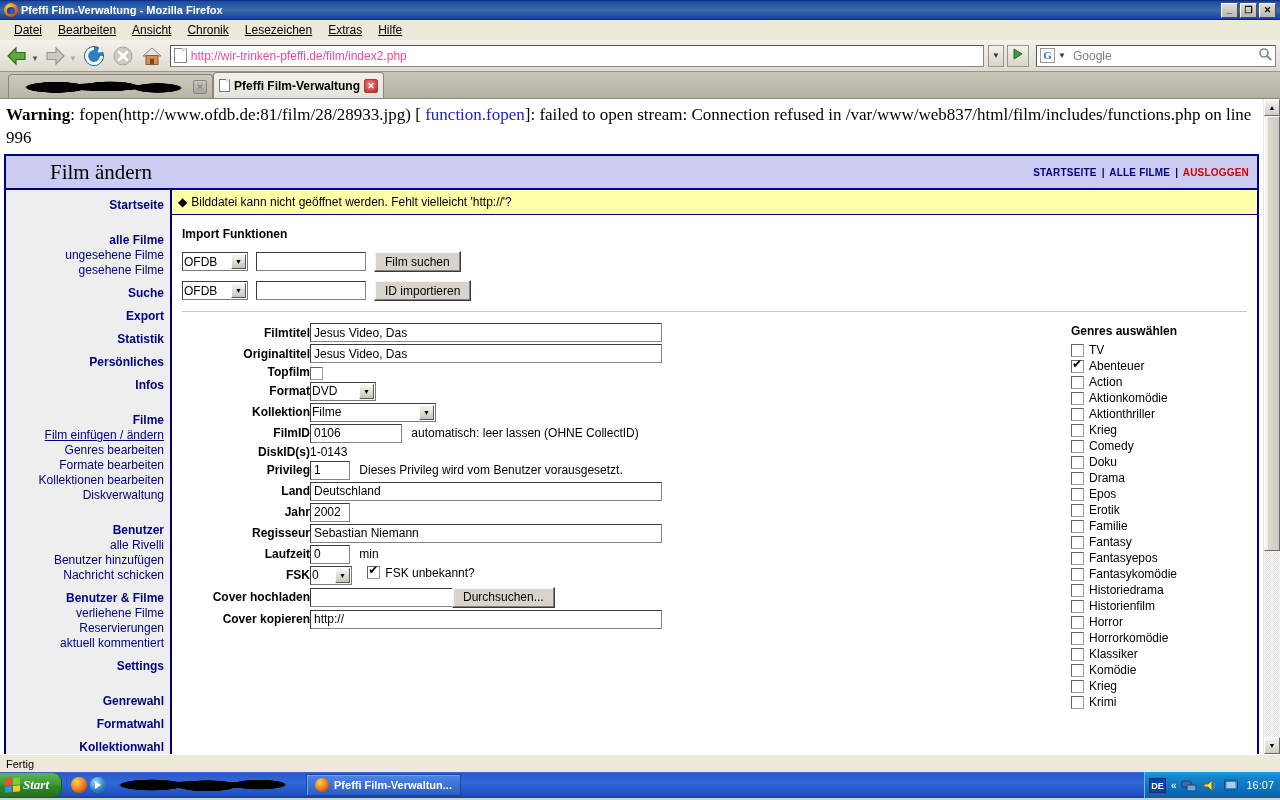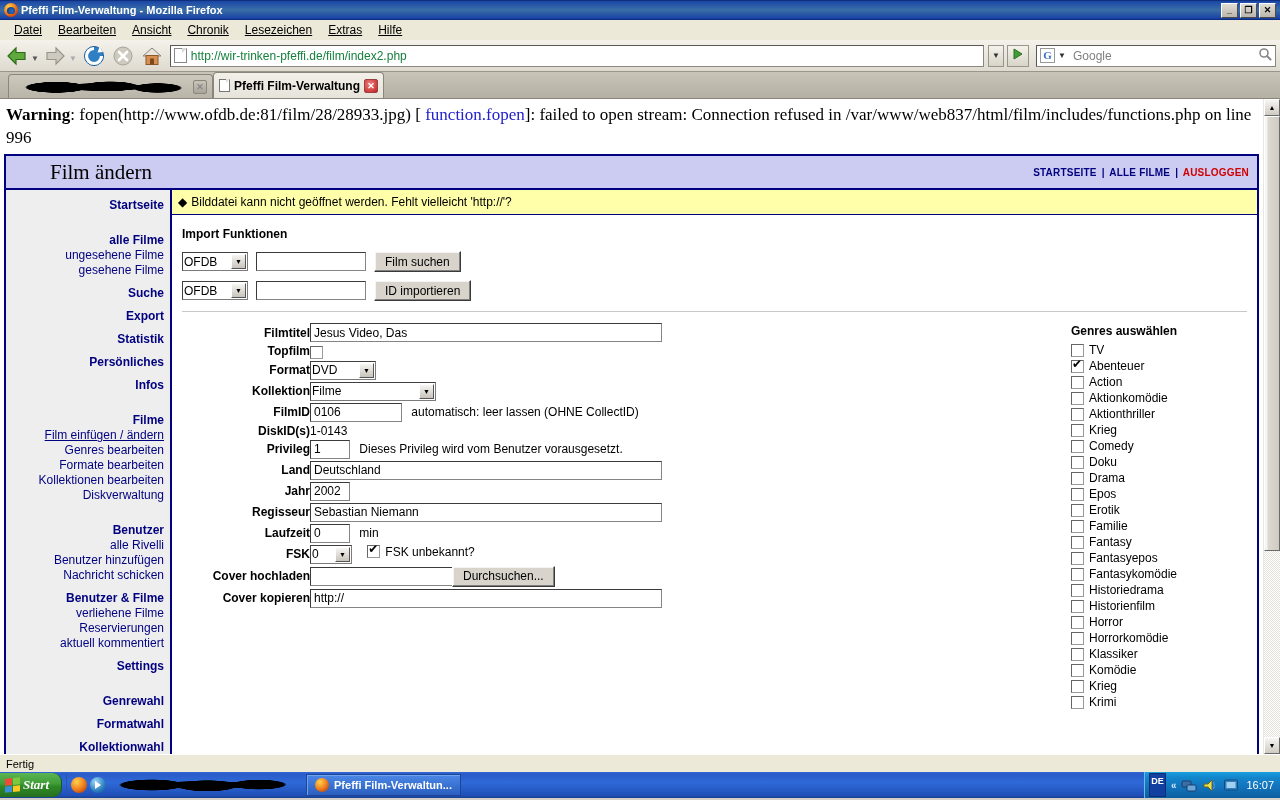--- a/index.html
+++ b/index.html
@@ -66,21 +66,21 @@
     display:flex; align-items:center; padding:0 2px; min-width:0;
   }
   .page-ic {
     width:13px; height:15px; background:#fff; border:1px solid #888;
     position:relative; margin:0 4px 0 1px; flex:0 0 13px;
   }
   .page-ic::before {
     content:""; position:absolute; right:-1px; top:-1px;
     border-left:5px solid #d8d8d8; border-bottom:5px solid transparent;
   }
-  .url-text { font-size:12px; color:#15803d; white-space:nowrap; overflow:hidden; }
+  .url-text { font-size:12px; color:#ec4899; white-space:nowrap; overflow:hidden; }
   .url-drop {
     width:16px; height:22px; flex:0 0 16px;
     background:linear-gradient(to bottom,#f4f2ea,#d8d4c8);
     border:1px solid #9a958b; display:flex; align-items:center; justify-content:center;
     font-size:8px; color:#333;
   }
   .go-btn {
     width:22px; height:22px; flex:0 0 22px; margin-left:2px;
     background:linear-gradient(to bottom,#f4f2ea,#d8d4c8);
     border:1px solid #9a958b; display:flex; align-items:center; justify-content:center;
@@ -321,21 +321,21 @@
     box-shadow: inset 1px 1px 0 #6fa2ee;
     white-space:nowrap; overflow:hidden;
   }
   .tray {
     margin-left:auto; height:26px; display:flex; align-items:center; gap:5px;
     padding:0 6px 0 4px;
     background:linear-gradient(to bottom,#18a0e0 0%,#1386cc 20%,#1272bb 60%,#0d5f9f 100%);
     border-left:1px solid #6fb8e8; font-size:11px; color:#fff;
   }
   .tray-de {
-    width:17px; height:24px; background:#1240a0; color:#fff; font-size:9px;
+    width:17px; height:15px; background:#1240a0; color:#fff; font-size:9px;
     font-weight:bold; line-height:15px; text-align:center;
     border:1px solid #0b2d72;
   }
   .tray-chev { font-size:10px; color:#cfe8ff; font-weight:bold; }
   .tray-ic { width:16px; height:15px; }
   .clock { font-size:11px; color:#fff; margin-left:2px; }
 </style>
 </head>
 <body>
 
@@ -531,20 +531,24 @@
 
             <div class="form-wrap">
               <div class="form-left">
                 <table class="formtab">
                   <tbody>
                       <tr>
                     <td class="flabel">Filmtitel</td>
                     <td><input class="win" style="width: 352px;" type="text" value="Jesus Video, Das"></td>
                   </tr>
                   <tr>
+                    <td class="flabel">Originaltitel</td>
+                    <td><input class="win" style="width: 352px;" type="text" value="Jesus Video, Das"></td>
+                  </tr>
+                  <tr>
                     <td class="flabel">Topfilm</td>
                     <td><input class="cb" type="checkbox" style=""></td>
                   </tr>
                   <tr>
                     <td class="flabel">Format</td>
                     <td>
                       <span class="sel-wrap">
                         <select class="win" style="width:66px;">
                           <option>DVD</option>
                         </select>

